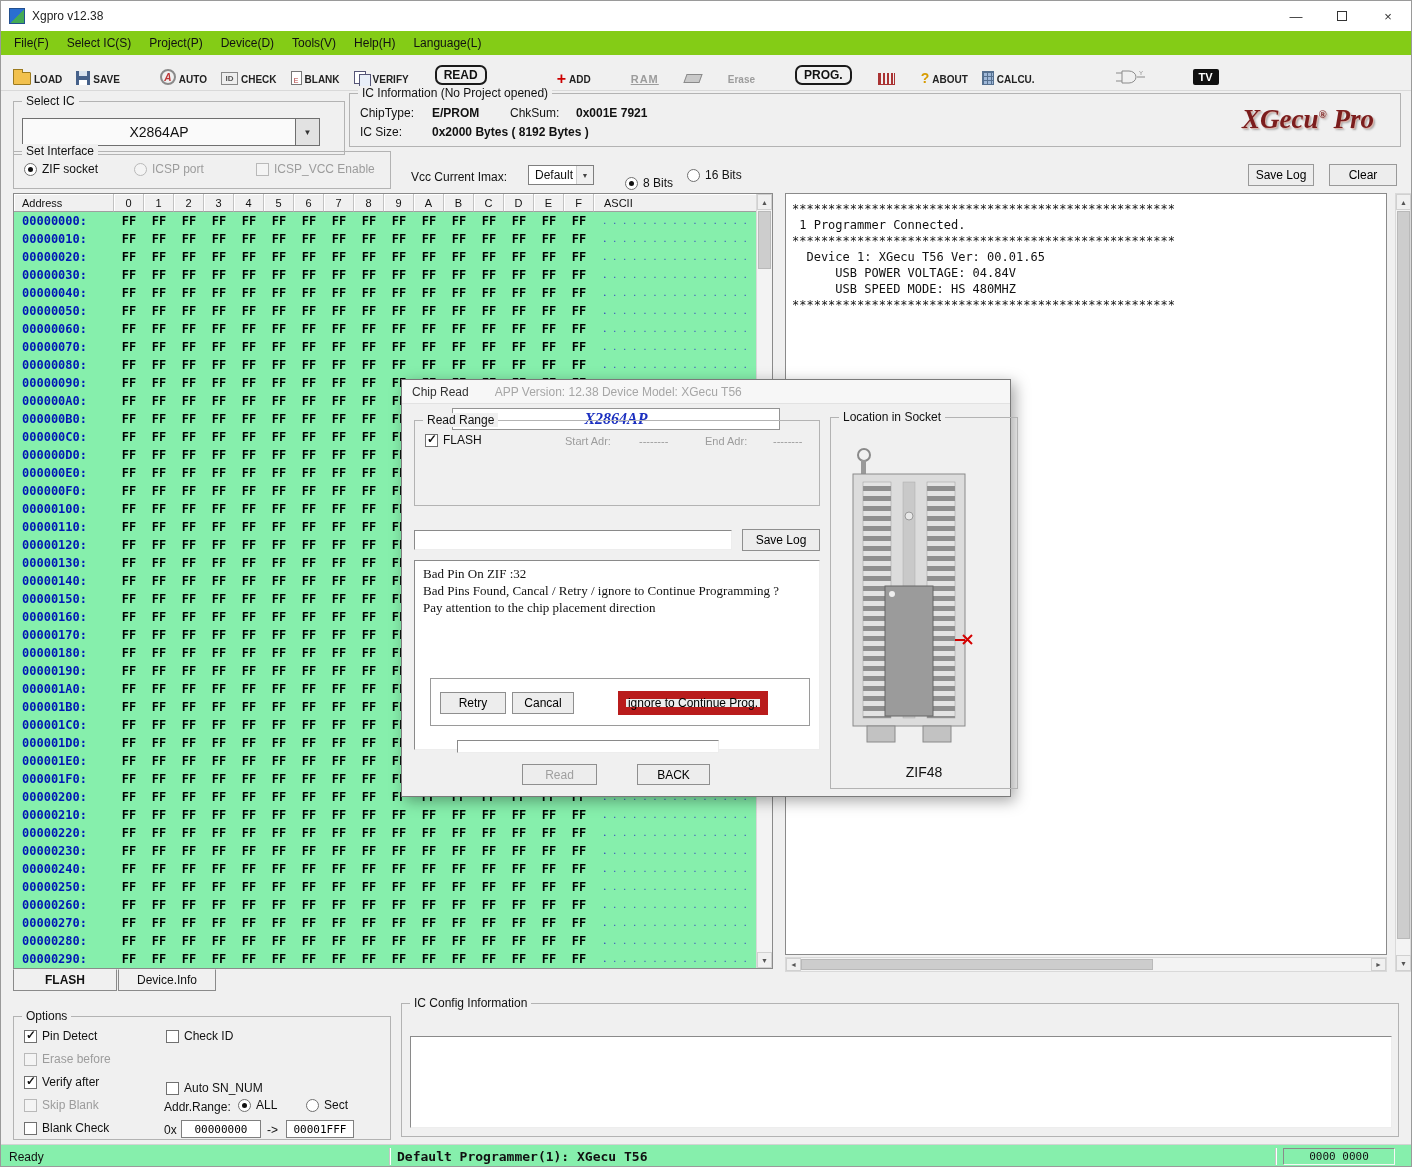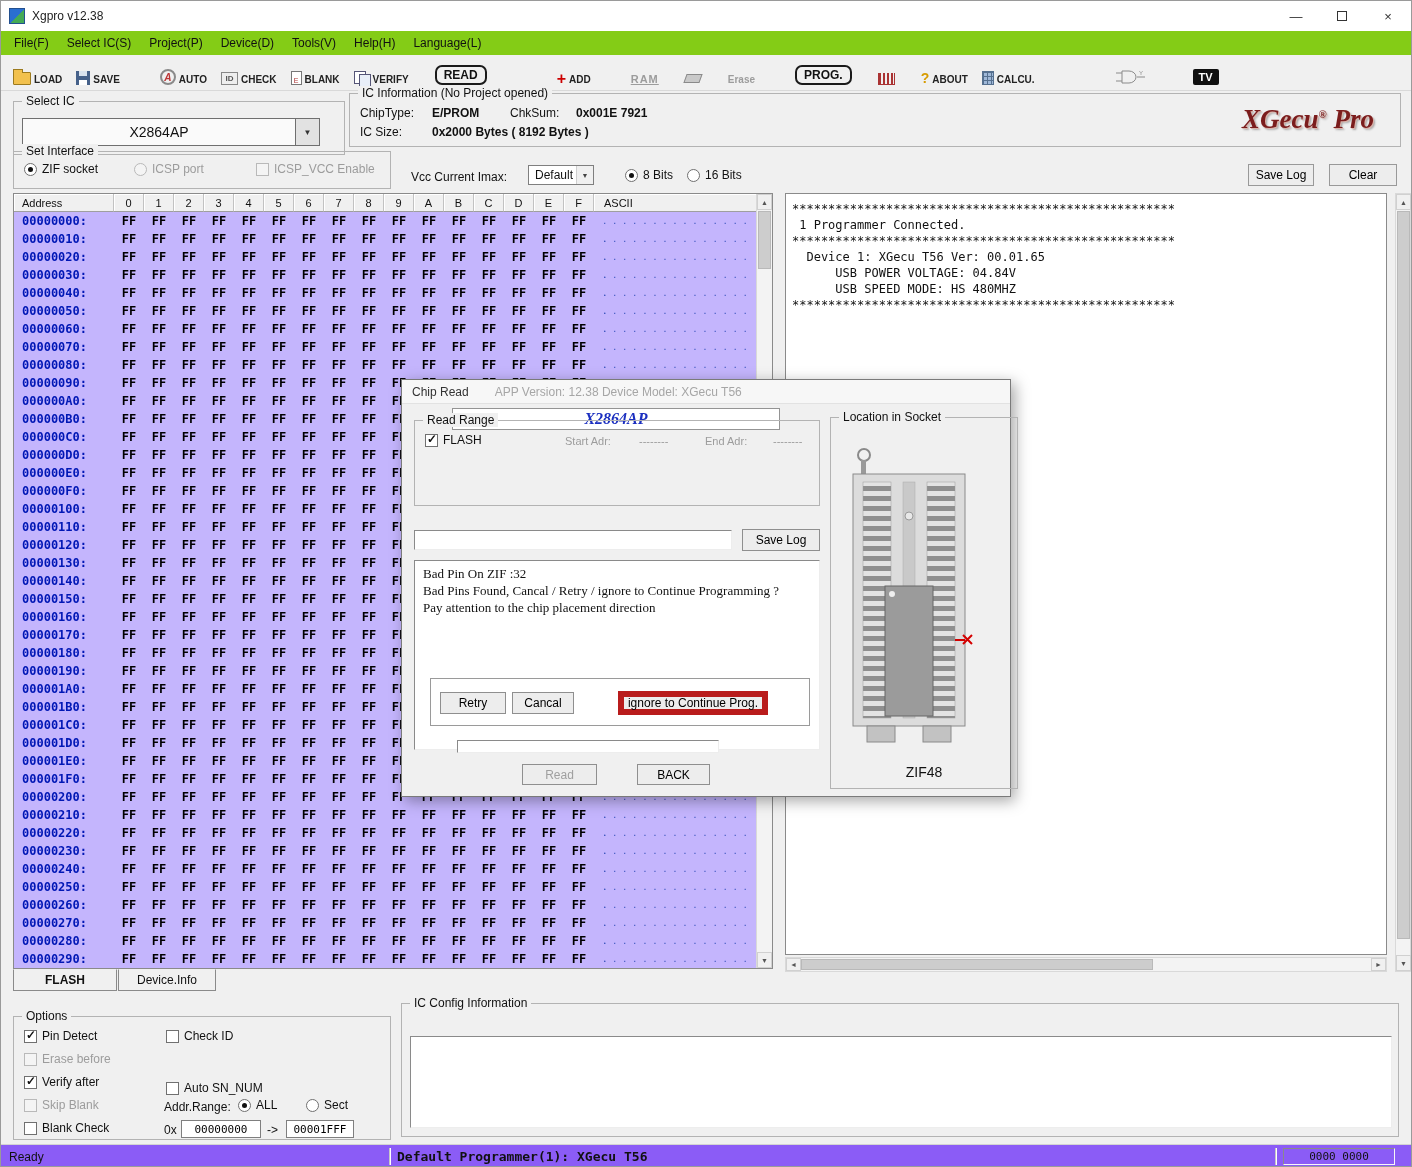--- a/index.html
+++ b/index.html
@@ -63,21 +63,21 @@
 input[type="checkbox"]:checked::after {content:"✓"; position:absolute; left:1px; top:-3px; font-size:12px; font-weight:bold; color:#111;}
 input[type="radio"]:checked::after {content:""; position:absolute; left:3px; top:3px; width:5px; height:5px; border-radius:50%; background:#111;}
 input:disabled {border-color:#b9b9b9; background:#f4f4f4;}
 .tinput {position:absolute; background:#fff; border:1px solid #7f7f7f; font-family:"DejaVu Sans Mono",monospace; font-size:11px; text-align:center; padding:0;}
 
 
 .brand {position:absolute; right:26px; top:10px; font-family:"Liberation Serif",serif; font-style:italic; font-weight:bold; font-size:27px; color:#7b1d1d; text-shadow:1px 1px 0 #d9b3aa, 2px 2px 2px rgba(0,0,0,0.3); white-space:nowrap;}
 .brand sup {font-size:11px;}
 
 
-.hexpanel {position:absolute; left:12px; top:192px; width:760px; height:776px; background:#c4b5fd; border:1px solid #8a8a8a;}
+.hexpanel {position:absolute; left:12px; top:192px; width:760px; height:776px; background:#86efac; border:1px solid #8a8a8a;}
 .hexheader {display:flex; height:18px; background:#f0f0f0;}
 .hcell {border-right:1px solid #c2c2c2; border-bottom:1px solid #9f9f9f; box-shadow:inset 1px 1px 0 #fff; font-size:11px; display:flex; align-items:center;}
 .haddr {width:100px; padding-left:8px;}
 .hbyte {width:30px; justify-content:center;}
 .hascii {flex:1; padding-left:10px;}
 .hexbody {position:absolute; left:0; top:18px; right:16px; bottom:0; overflow:hidden;}
 .hexrow {display:flex; height:18px; line-height:18px; font-family:"DejaVu Sans Mono",monospace;}
 .cell {flex:none;}
 .cell.addr {width:100px; padding-left:8px; color:#0017b5; font-weight:bold; font-size:12px;}
 .cell.byte {width:30px; text-align:center; font-weight:bold; font-size:12px; color:#000;}
@@ -91,39 +91,39 @@
 .logline {font-family:"DejaVu Sans Mono",monospace; font-size:12px; height:16px; white-space:pre;}
 .hscroll {position:absolute; left:784px; top:956px; width:602px; height:15px; background:#f3f3f3; border:1px solid #d9d9d9;}
 .hsarrow {position:absolute; top:0; width:15px; height:13px; display:flex; align-items:center; justify-content:center; font-size:7px; color:#555; background:#f0f0f0; border:1px solid #d0d0d0;}
 .hsthumb {position:absolute; top:1px; height:11px; background:#cdcdcd; border:1px solid #b9b9b9;}
 .vscroll2 {position:absolute; left:1394px; top:192px; width:16px; height:779px; background:#f3f3f3; border:1px solid #d9d9d9;}
 
 
 .tab {position:absolute; top:968px; height:22px; background:#f0f0f0; border:1px solid #8a8a8a; border-top:1px solid #f0f0f0; display:flex; align-items:center; justify-content:center; font-size:12px;}
 
 
-.statusbar {position:absolute; left:0; top:1143px; width:100%; height:24px; border-top:1px solid #d3d3d3; background:#8b5cf6;}
+.statusbar {position:absolute; left:0; top:1143px; width:100%; height:24px; border-top:1px solid #d3d3d3; background:#86efac;}
 .sdiv {position:absolute; top:3px; bottom:3px; width:1px; background:#c6c6c6; box-shadow:1px 0 0 #fff;}
 .statustext {position:absolute; top:5px; font-size:12px;}
 .progtext {position:absolute; left:396px; top:4px; font-family:"DejaVu Sans Mono",monospace; font-weight:bold; font-size:13px;}
 .counter {position:absolute; left:1282px; top:3px; width:112px; height:17px; border:1px solid; border-color:#8a8a8a #f7f7f7 #f7f7f7 #8a8a8a; font-family:"DejaVu Sans Mono",monospace; font-size:11px; display:flex; align-items:center; justify-content:center;}
 
 
 .dialog {position:absolute; left:400px; top:378px; width:610px; height:418px; background:#f0f0f0; border:1px solid #7a7a7a; box-shadow:4px 4px 14px rgba(0,0,0,0.35); z-index:30;}
 .dtitle {height:24px; display:flex; align-items:center; padding-left:10px; background:#f7f7f7; border-bottom:1px solid #e2e2e2;}
 .dtext {font-size:12px; color:#333;}
 .dsub {font-size:12px; color:#a6a6a6; margin-left:26px;}
 .chipbox {position:absolute; left:50px; top:28px; width:328px; height:22px; background:#fff; border:1px solid #949494; display:flex; align-items:center; justify-content:center; font-family:"Liberation Serif",serif; font-style:italic; font-weight:bold; font-size:16px; color:#1b2fc0;}
 .graylab {position:absolute; font-size:11px; color:#9c9c9c; white-space:nowrap;}
 .pbar {position:absolute; background:#fff; border:1px solid; border-color:#8a8a8a #ededed #ededed #8a8a8a;}
 .msgbox {position:absolute; left:12px; top:180px; width:406px; height:190px; background:#fff; border:1px solid; border-color:#8a8a8a #ededed #ededed #8a8a8a; padding:5px 8px; font-family:"Liberation Serif",serif; font-size:13px;}
 .msgline {margin-bottom:1px;}
 .btnpanel {position:absolute; left:28px; top:298px; width:380px; height:48px; border:1px solid #9a9a9a;}
 .dbtn {position:absolute; background:#ededed; border:1px solid #8f8f8f; font-size:12px; display:flex; align-items:center; justify-content:center; white-space:nowrap;}
-.default-btn {border:6px solid #b91c1c;}
+.default-btn {border:8px solid #b91c1c;}
 .disabled-btn {color:#9f9f9f;}
 .ziflabel {position:absolute; left:0; bottom:8px; width:100%; text-align:center; font-size:14px;}
 </style>
 </head>
 <body>
 
 <div class="titlebar">
   <span class="appicon"></span>
   <span class="titletext">Xgpro v12.38</span>
   <div class="wctrls">
@@ -246,21 +246,21 @@
       <input type="checkbox" disabled="" style="">
       <span>ICSP_VCC Enable</span>
     </label>
 </div>
 
 <span style="position:absolute; left:410px; top:169px;">Vcc Current Imax:</span>
 <div class="vccsel">
   <span class="vtext">Default</span>
   <span class="varrow">▼</span>
 </div>
-<label class="ctl" style="left:624px; top:167px;align-items:center;">
+<label class="ctl" style="left:624px; top:175px;align-items:center;">
     <input type="radio" name="bits" checked="" style="">
     <span>8 Bits</span>
   </label>
 <label class="ctl" style="left:686px; top:167px;">
     <input type="radio" name="bits" style="">
     <span>16 Bits</span>
   </label>
 
 <button class="btn" style="left:1247px; top:163px; width:66px; height:22px;">Save Log</button>
 <button class="btn" style="left:1328px; top:163px; width:68px; height:22px;">Clear</button>

